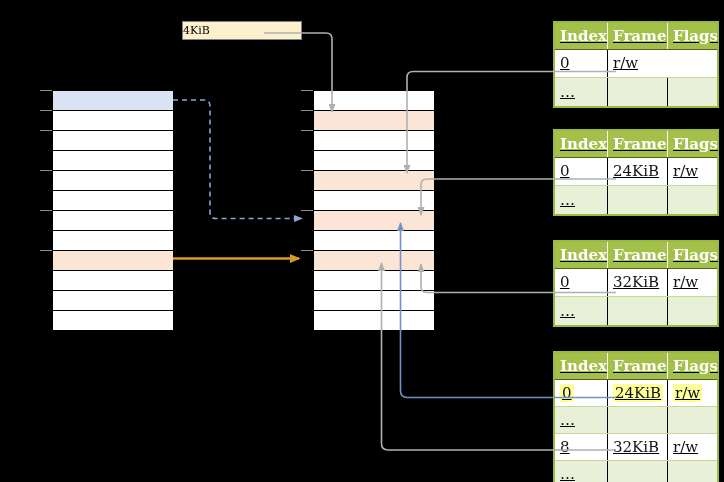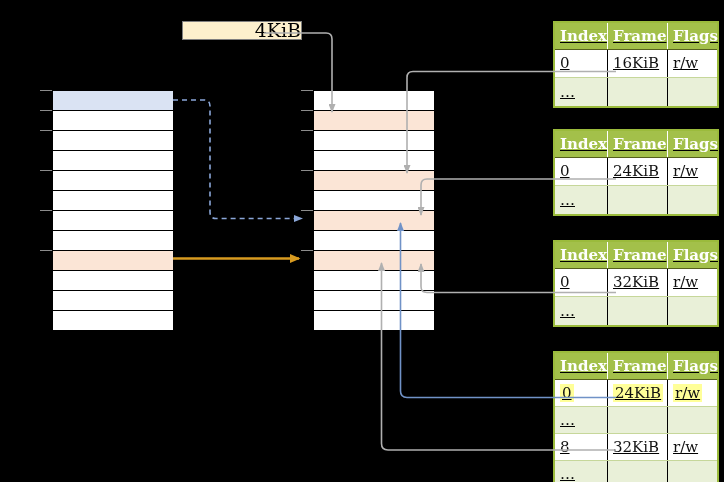--- a/index.html
+++ b/index.html
@@ -15,21 +15,21 @@
   .memrow{height:19px;border-bottom:1px solid #000;box-sizing:content-box;}
   .memrow:last-child{border-bottom:none;height:19px;}
   .fill-white{background:var(--row-white,#fff);}
   .fill-blue{background:var(--row-blue,#dae3f3);}
   .fill-orange{background:var(--row-orange,#fbe5d6);}
   .tick{position:absolute;width:12px;height:1px;background:var(--tick-gray,#8c8c8c);}
   
   #kib-box{
     position:absolute;left:182px;top:21px;width:120px;height:19px;
     background:var(--box-cream,#fdf0cd);border:1px solid #7f7f7f;box-sizing:border-box;
-    text-align:right;font-size:19px;line-height:17px;color:#000;
+    text-align:left;font-size:11px;line-height:17px;color:#000;
   }
   
   .ptable{
     position:absolute;left:553px;width:166px;box-sizing:border-box;
     border:2px solid var(--green-border,#9bbb3c);background:var(--row-white,#fff);
   }
   .pt-row{display:grid;grid-template-columns:53px 60px 1fr;text-decoration:underline;}
   .pt-header{background:var(--green-header,#a3c04a);}
   .pt-header .ptcell{
     color:#fff;font-weight:bold;font-size:15px;border-right:1px solid #fff;
@@ -102,21 +102,20 @@
 
   <div id="ptables">
       <div class="ptable" style="top: 21px;">
         <div class="pt-row pt-header" style="height: 26px;">
           <div class="ptcell" style="line-height: 26px;">Index</div>
           <div class="ptcell" style="line-height: 26px;">Frame</div>
           <div class="ptcell" style="line-height: 26px;">Flags</div>
         </div>
         <div class="pt-row pt-data first" style="height: 27px;">
           <div class="ptcell" style="line-height: 27px;">0</div>
-          <div class="ptcell" style="line-height: 27px;">16KiB</div>
           <div class="ptcell" style="line-height: 27px;">r/w</div>
         </div>
         <div class="pt-row pt-data alt" style="height: 28px;">
           <div class="ptcell" style="line-height: 28px;">…</div>
           <div class="ptcell" style="line-height: 28px;"></div>
           <div class="ptcell" style="line-height: 28px;"></div>
         </div>
       </div>
       <div class="ptable" style="top: 129px;">
         <div class="pt-row pt-header" style="height: 26px;">

